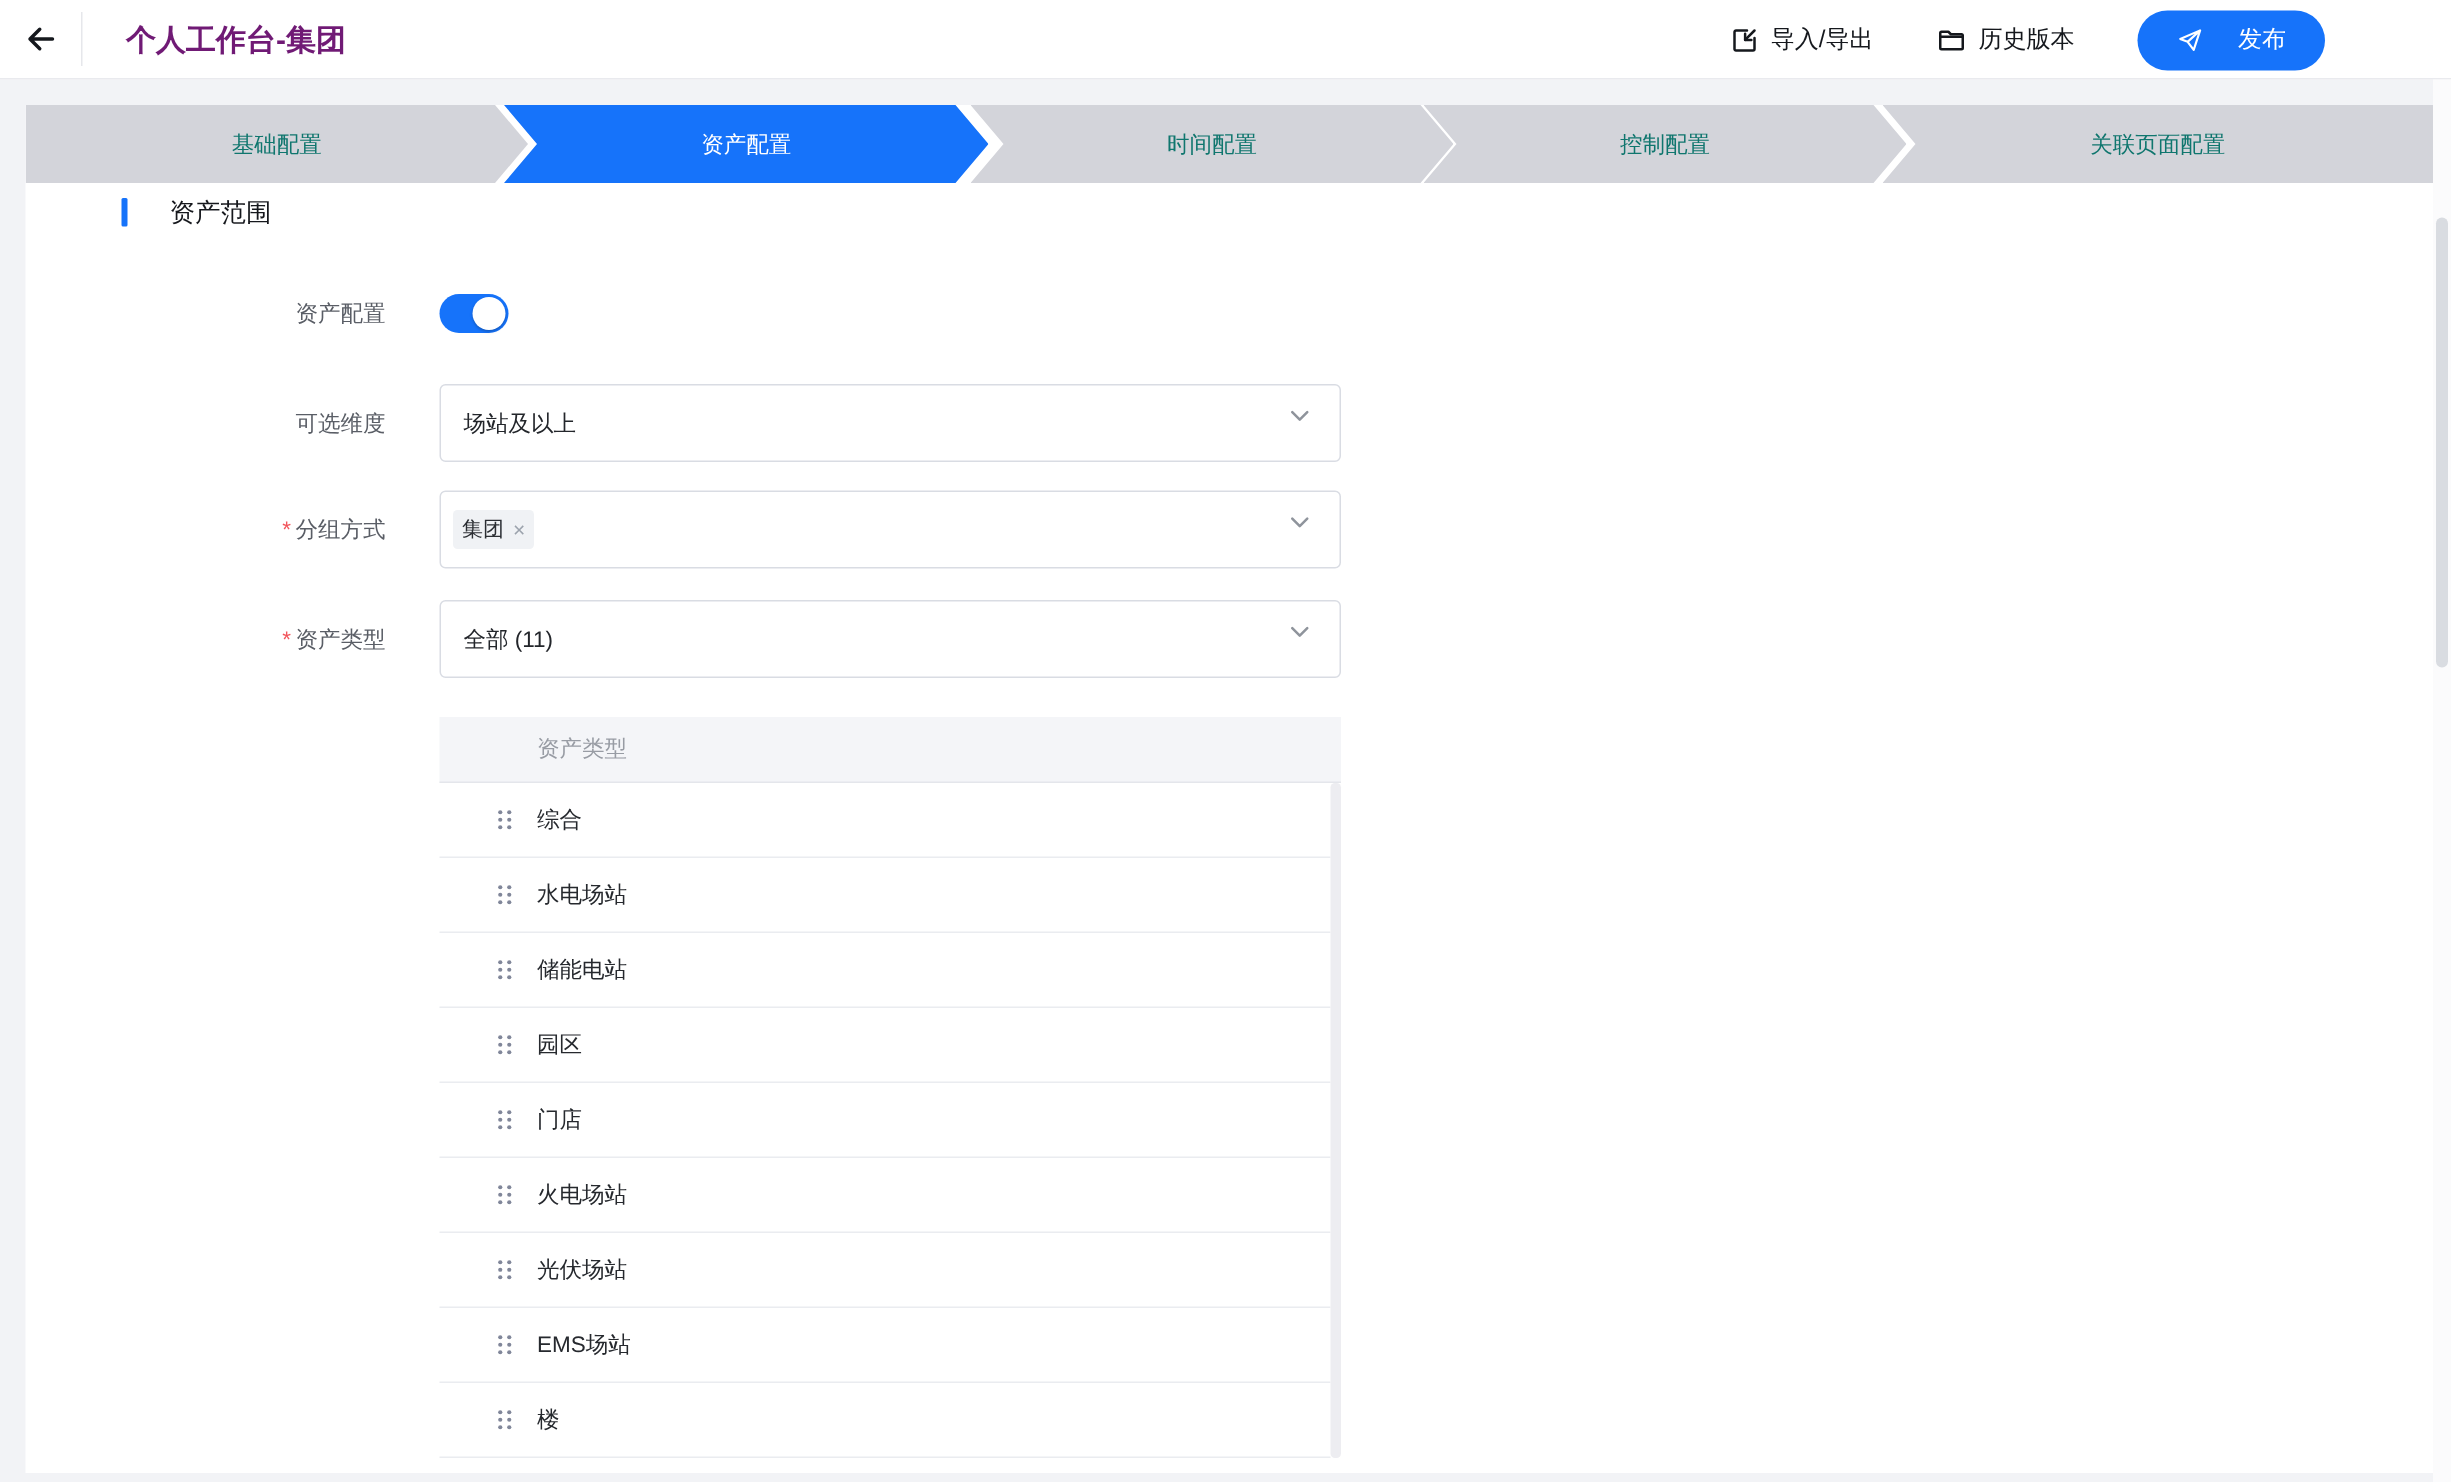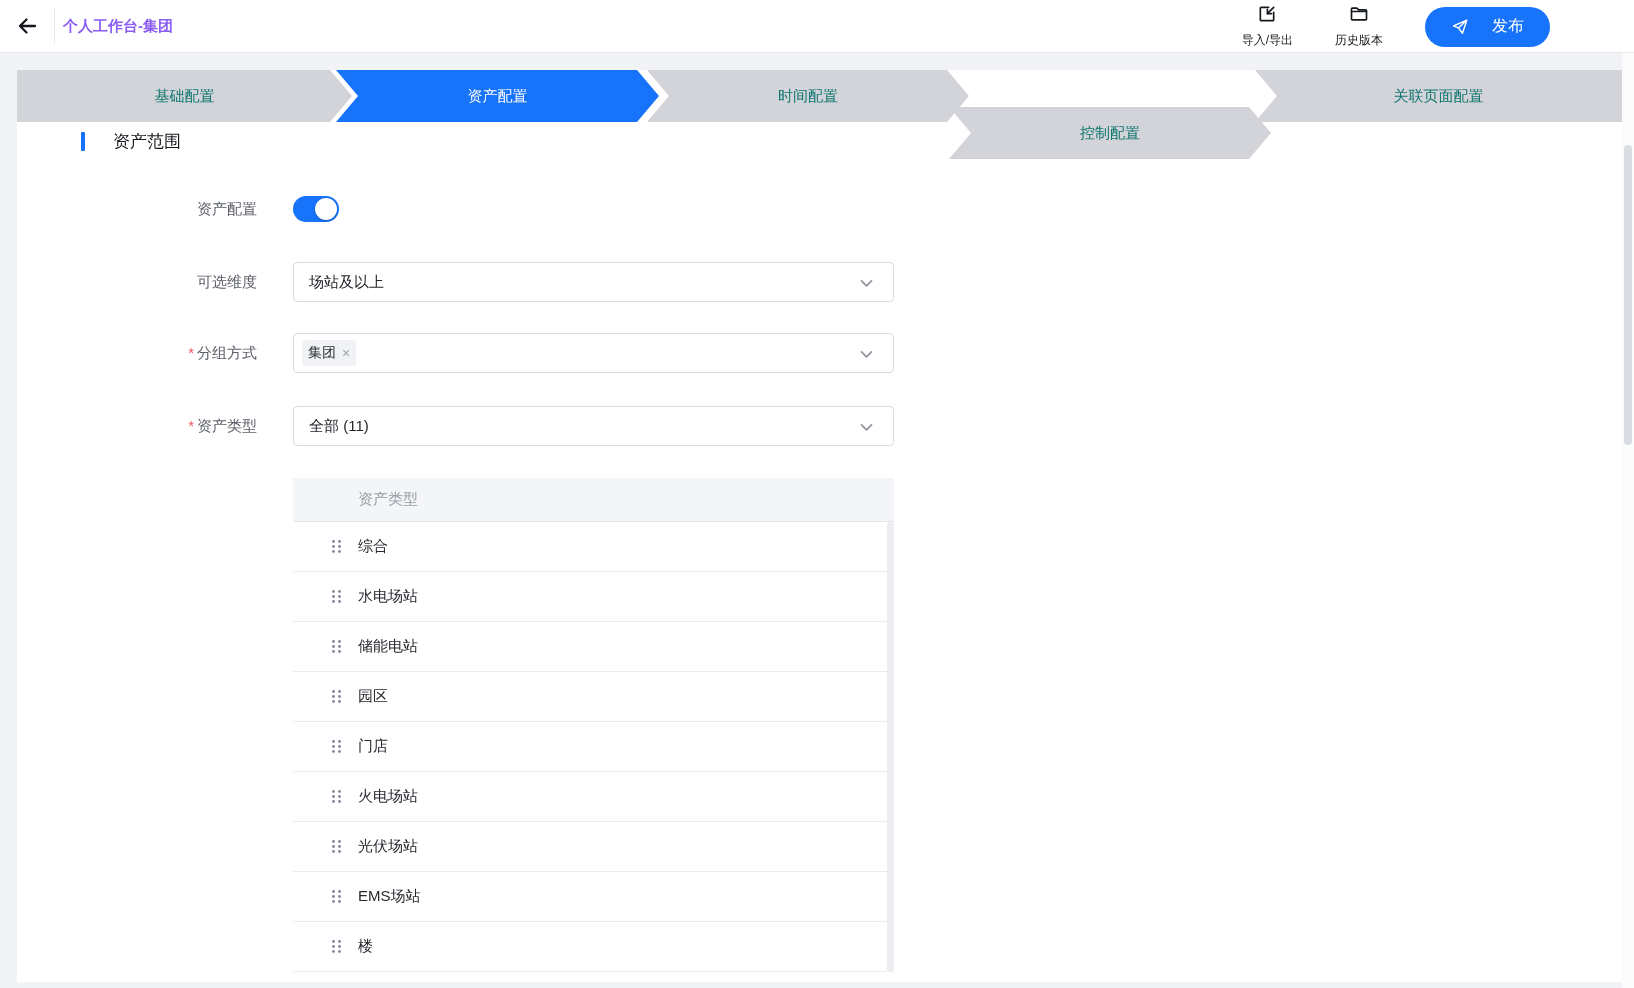--- a/index.html
+++ b/index.html
@@ -4,23 +4,23 @@
 <style>
   * { margin:0; padding:0; box-sizing:border-box; }
   body { font-family:"Liberation Sans","DejaVu Sans",sans-serif; background:#f2f3f6; }
   #app { position:relative; width:1634px; height:988px; overflow:hidden; background:#f2f3f6; }
 
   
   .topbar { position:absolute; left:0; top:0; width:1634px; height:53px; background:#fff;
             border-bottom:1px solid #e9eaee; display:flex; align-items:center; }
   .back-btn { width:54px; height:52px; display:flex; align-items:center; justify-content:center; cursor:pointer; }
   .topbar-divider { width:1px; height:36px; background:#e6e7eb; }
-  .page-title { margin-left:8px; font-size:15px; font-weight:600; color:#8b5cf6; }
+  .page-title { margin-left:29px; font-size:20px; font-weight:600; color:#701a75; }
   .topbar-right { position:absolute; right:84px; top:0; height:53px; display:flex; align-items:center; gap:42px; }
-  .top-action { display:flex; align-items:center; gap:8px; font-size:12px; color:#15181d; cursor:pointer;flex-direction:column; }
+  .top-action { display:flex; align-items:center; gap:8px; font-size:16px; color:#15181d; cursor:pointer; }
   .publish-btn { height:40px; padding:0 26px; border:none; border-radius:21px; background:#1673fa;
                  color:#fff; font-size:16px; display:flex; align-items:center; gap:23px; cursor:pointer;
                  font-family:inherit; }
 
   
   .page-scroll-gutter { position:absolute; right:0; top:53px; width:12px; height:935px; background:#fbfbfc; }
   .page-scroll-thumb { position:absolute; left:2px; top:92px; width:8px; height:300px; border-radius:4px; background:#d9dce1; }
 
   
   .card { position:absolute; left:17px; top:70px; width:1605px; height:912px; background:#fff; }
@@ -29,39 +29,39 @@
   .steps { position:absolute; left:0; top:0; width:1605px; height:52px; }
   .step { position:absolute; top:0; height:52px; display:flex; align-items:center; justify-content:center;
           background:#d3d4da; color:#0f766e; font-size:15px; cursor:pointer; }
   .step.active { background:#1673fa; color:#fff; }
   .step.first { clip-path:polygon(0 0, calc(100% - 22px) 0, 100% 50%, calc(100% - 22px) 100%, 0 100%); }
   .step.mid   { clip-path:polygon(0 0, calc(100% - 22px) 0, 100% 50%, calc(100% - 22px) 100%, 0 100%, 22px 50%); }
   .step.last  { clip-path:polygon(0 0, 100% 0, 100% 100%, 0 100%, 22px 50%); }
   .s1 { left:0;    width:335px; }
   .s2 { left:319px; width:323px; }
   .s3 { left:630px; width:322px; }
-  .s4 { left:932px; width:322px;margin-top:37px; }
+  .s4 { left:932px; width:322px; }
   .s5 { left:1238px; width:367px; }
 
   
   .section-head { position:absolute; left:25px; top:60px; display:flex; align-items:center; gap:28px;margin-left:39px; }
   .accent-bar { width:4px; height:19px; background:#1673fa; border-radius:1px; }
   .section-title { font-size:17px; font-weight:500; color:#16181d; }
 
   
   .form-row { position:absolute; left:0; display:flex; align-items:center; }
   .form-label { width:240px; text-align:right; font-size:15px; color:#5a5e66; flex:0 0 240px; }
   .req { color:#f2545b; margin-right:3px; font-size:15px; }
   .control { margin-left:36px; }
 
   .toggle { width:46px; height:26px; border-radius:13px; background:#1673fa; position:relative; cursor:pointer; }
   .toggle-knob { position:absolute; right:2px; top:2px; width:22px; height:22px; border-radius:50%;
                  background:#fff; box-shadow:0 1px 2px rgba(0,0,0,.25); }
 
-  .select { width:601px; height:40px; border:1px solid #d9dce3; border-radius:4px; background:#fff;
+  .select { width:601px; height:52px; border:1px solid #d9dce3; border-radius:4px; background:#fff;
             display:flex; align-items:center; padding:0 15px; position:relative; cursor:pointer; }
   .select-value { font-size:15px; color:#23262b; }
   .select .chev { position:absolute; right:20px; top:16px; }
 
   .tag { display:flex; align-items:center; gap:6px; height:26px; padding:0 6px; margin-left:-7px;
          background:#f0f2f5; border-radius:3px; font-size:14px; color:#2b2e33; }
   .tag-x { color:#9ca3ad; font-size:14px; cursor:pointer; line-height:1; }
 
   .row-toggle { top:113px; height:52px; }
   .row-dim    { top:192px; height:40px; }

